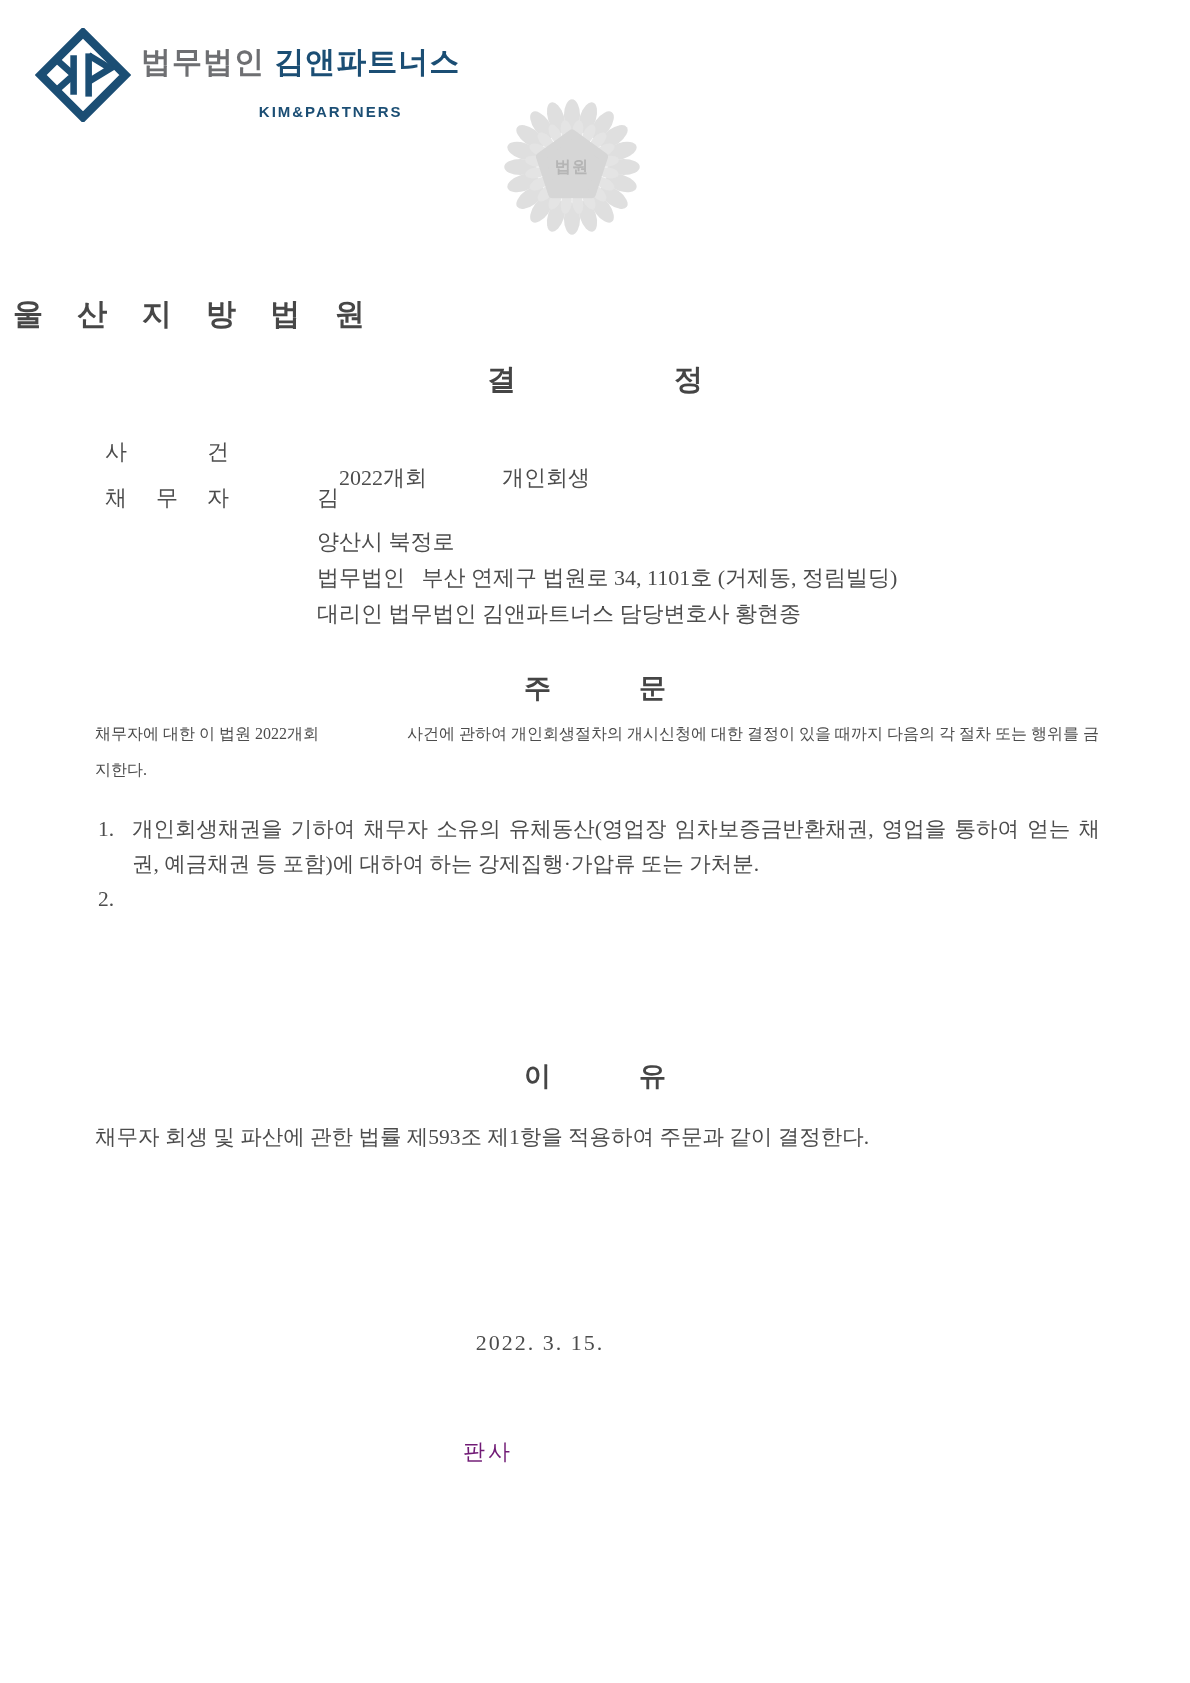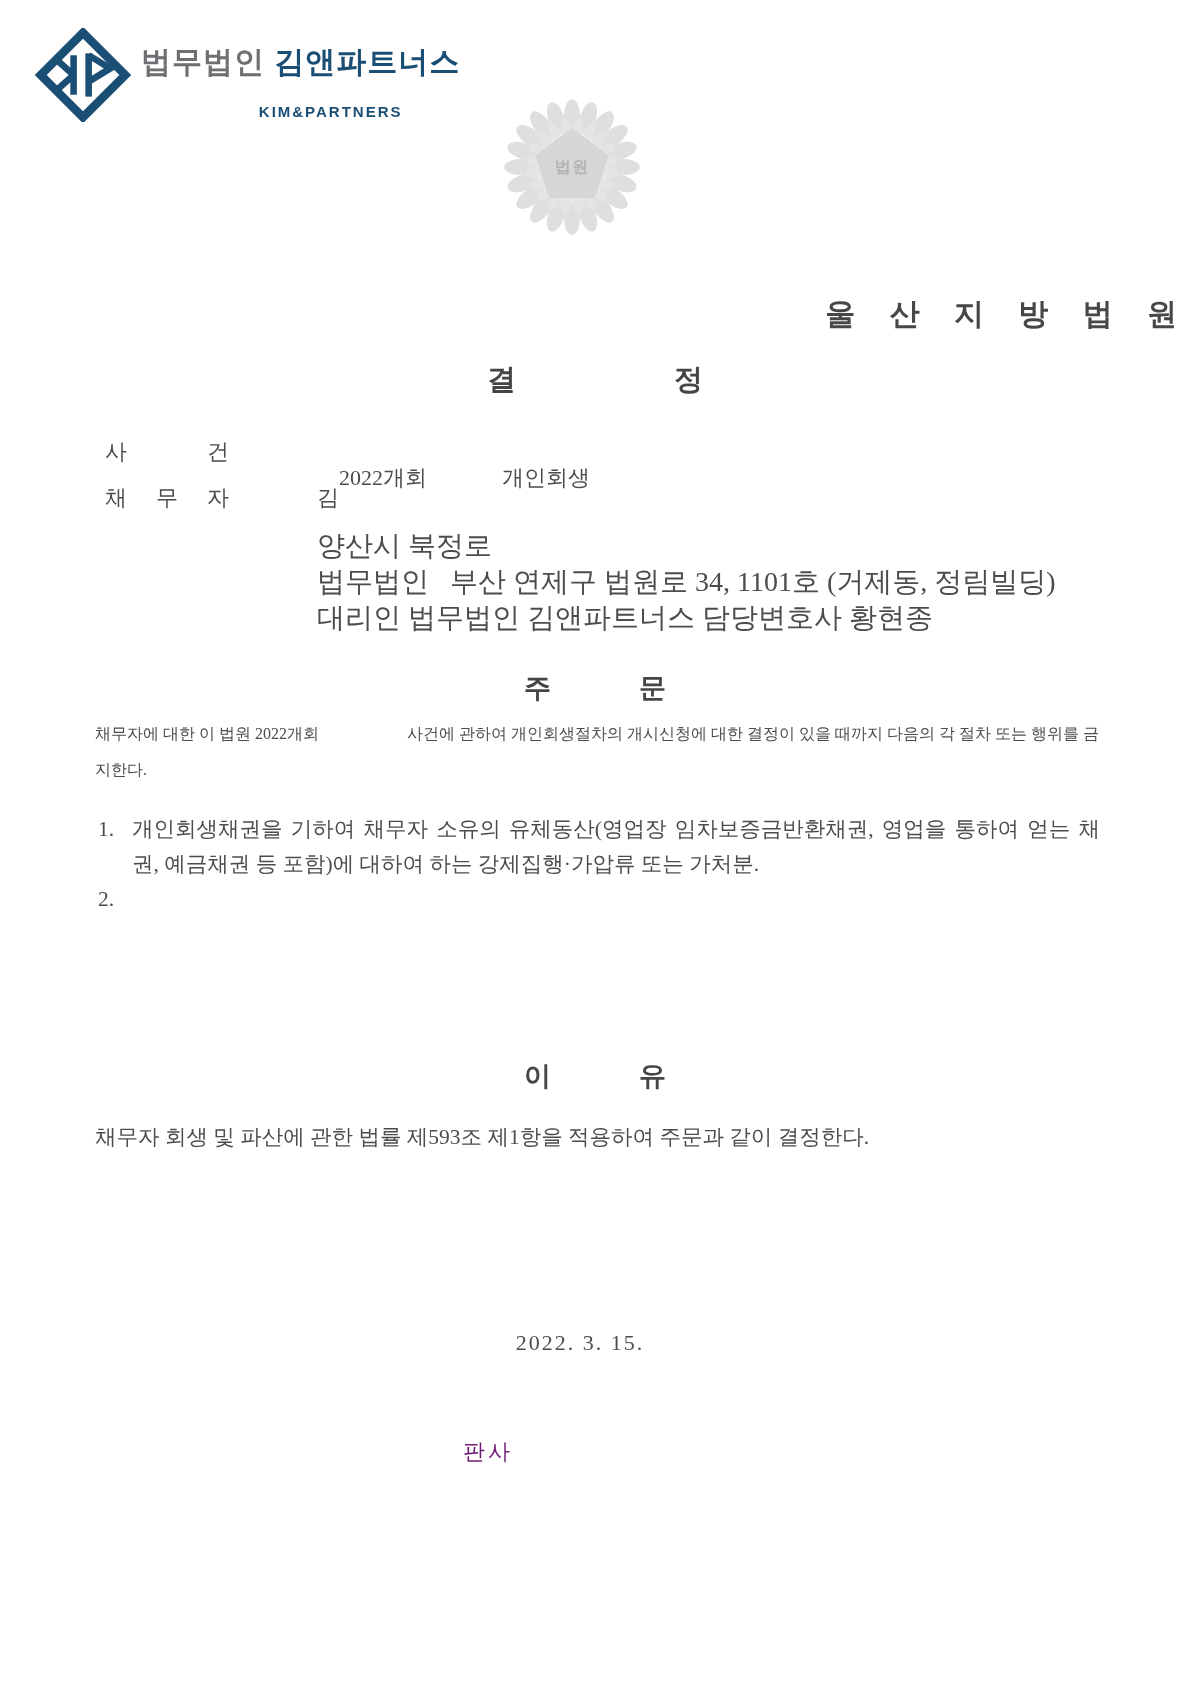--- a/index.html
+++ b/index.html
@@ -22,56 +22,56 @@
   .logo-kr .navy { color: #1b4e74; }
   .logo-en { margin-top: 20px; text-align: center; font-size: 15px; font-weight: 700;
              letter-spacing: 2px; color: #1b4e74; padding-left: 60px; }
 
   
   .seal { left: 503px; top: 96px; width: 138px; height: 142px; opacity: 0.9; }
 
   
   .court-title {
     left: 0; top: 294px; width: 100%;
-    text-align: right;
+    text-align: left;
     font-family: "Liberation Sans", "DejaVu Sans", sans-serif;
     font-size: 30px; font-weight: 700; color: #474747;
     letter-spacing: 13px; text-indent: 13px;
   }
   .pair-heading {
     left: 0; width: 100%;
     display: flex; justify-content: center;
     font-family: "Liberation Sans", "DejaVu Sans", sans-serif;
     font-weight: 700; color: #454545;
   }
   .doc-type   { top: 360px; font-size: 29px; gap: 158px; }
   .h-jumun    { top: 670px; font-size: 27px; gap: 88px; }
   .h-iyu      { top: 1058px; font-size: 27px; gap: 88px; }
 
   
   .case-row { left: 105px; display: flex; font-size: 22px; color: #4c4c4c; }
   .case-label { display: flex; justify-content: space-between; width: 124px; flex: 0 0 auto; }
   .case-value { margin-left: 88px; white-space: pre; }
   .gap-75 { display: inline-block; width: 75px; }
-  .addr-line { left: 317px; font-size: 28px; white-space: pre; color: #4c4c4c; }
+  .addr-line { left: 317px; font-size: 22px; white-space: pre; color: #4c4c4c; }
 
   
   .para {
     left: 95px; width: 1004px;
     font-size: 16px; line-height: 36px;
     text-align: justify; color: #4c4c4c;
   }
   .inline-gap { display: inline-block; width: 88px; }
   .order-list { left: 98px; width: 1002px; font-size: 21.5px; line-height: 35px; color: #4c4c4c; }
   .order-item { position: relative; padding-left: 34px; text-align: justify; }
   .order-item .num { position: absolute; left: 0; top: 0; }
   .reason-body { left: 95px; width: 1004px; font-size: 21.5px; color: #4c4c4c; font-family: Liberation Serif, serif; }
 
   
-  .doc-date { left: 0; top: 1330px; width: 1080px; text-align: center; font-size: 22px; color: #4c4c4c; letter-spacing: 2px; margin-left: 40px; }
+  .doc-date { left: 0; top: 1330px; width: 1080px; text-align: center; font-size: 22px; color: #4c4c4c; letter-spacing: 2px; }
   .judge { left: 463px; top: 1437px; font-size: 22px; color: #701a75; letter-spacing: 3px; }
 </style>
 </head>
 <body>
 
 <div class="abs logo">
   <svg class="logo-mark" viewBox="0 0 100 100" fill="none" stroke="#1b4e74" stroke-width="8">
     <path d="M50 5 L95 50 L50 95 L5 50 Z" stroke-width="9"></path>
     <path d="M40 29 L40 71" stroke-width="7"></path>
     <path d="M40 50 L21 33 M40 50 L21 67" stroke-width="7"></path>

